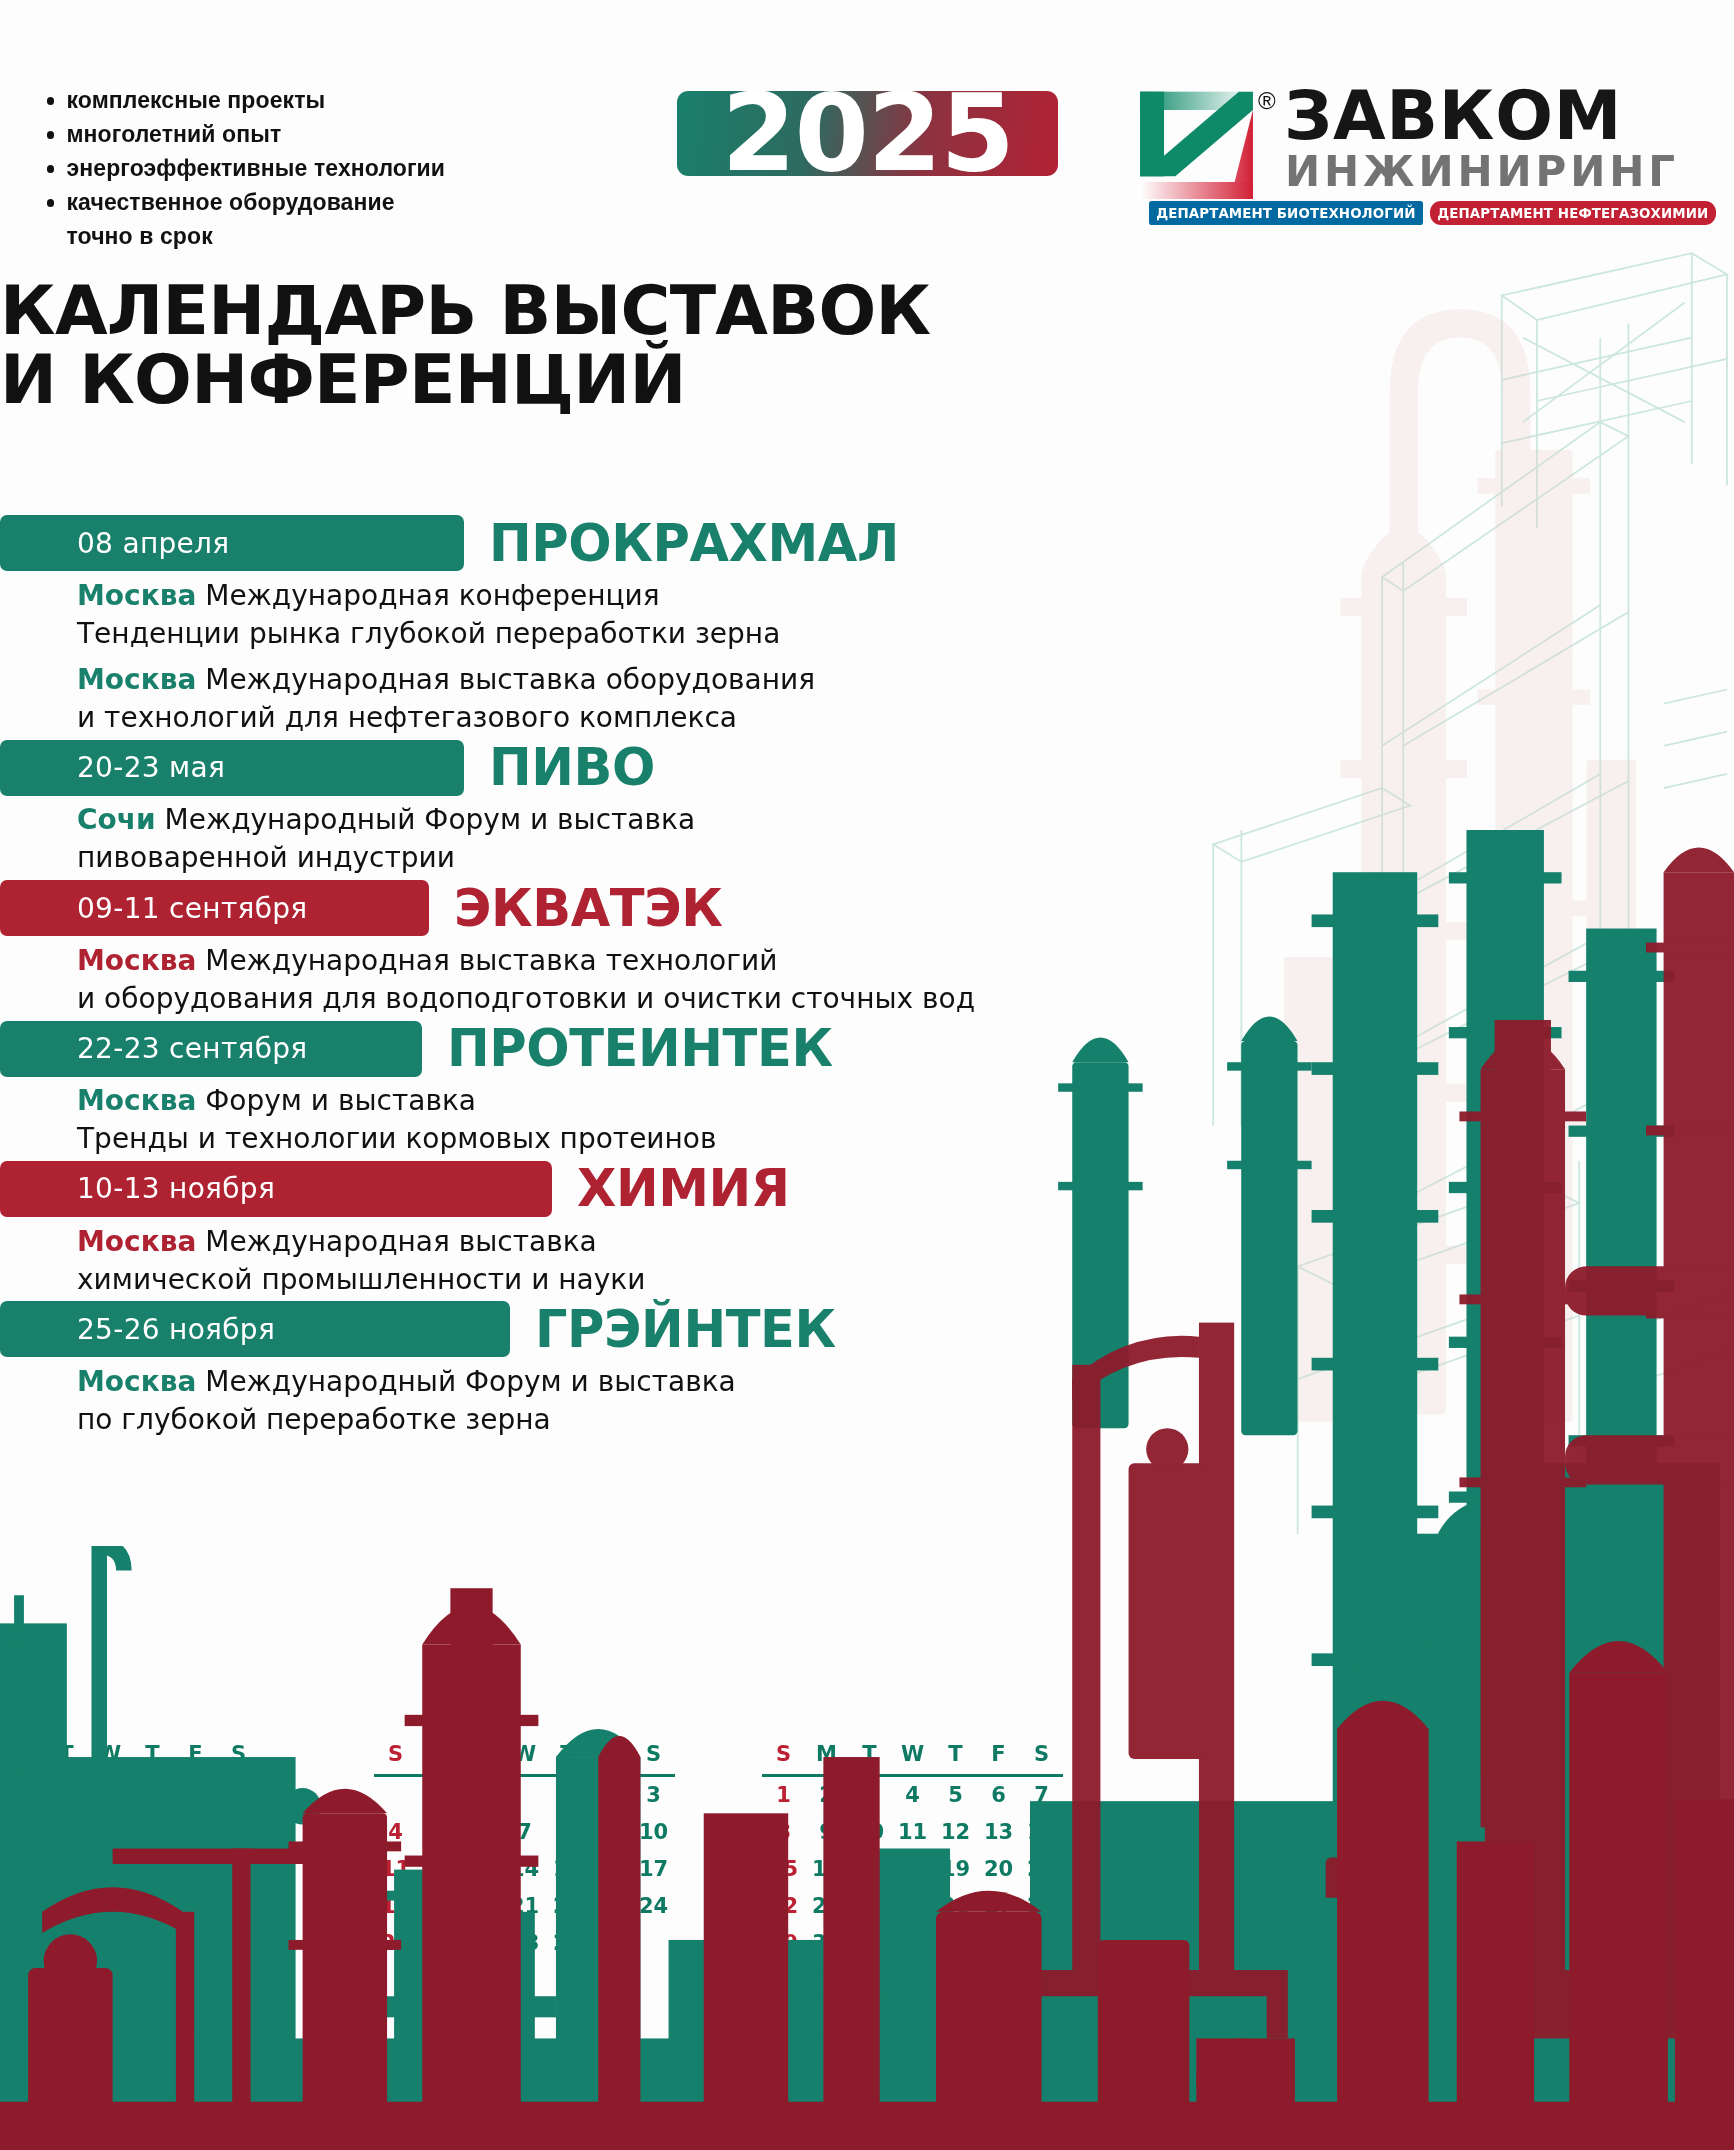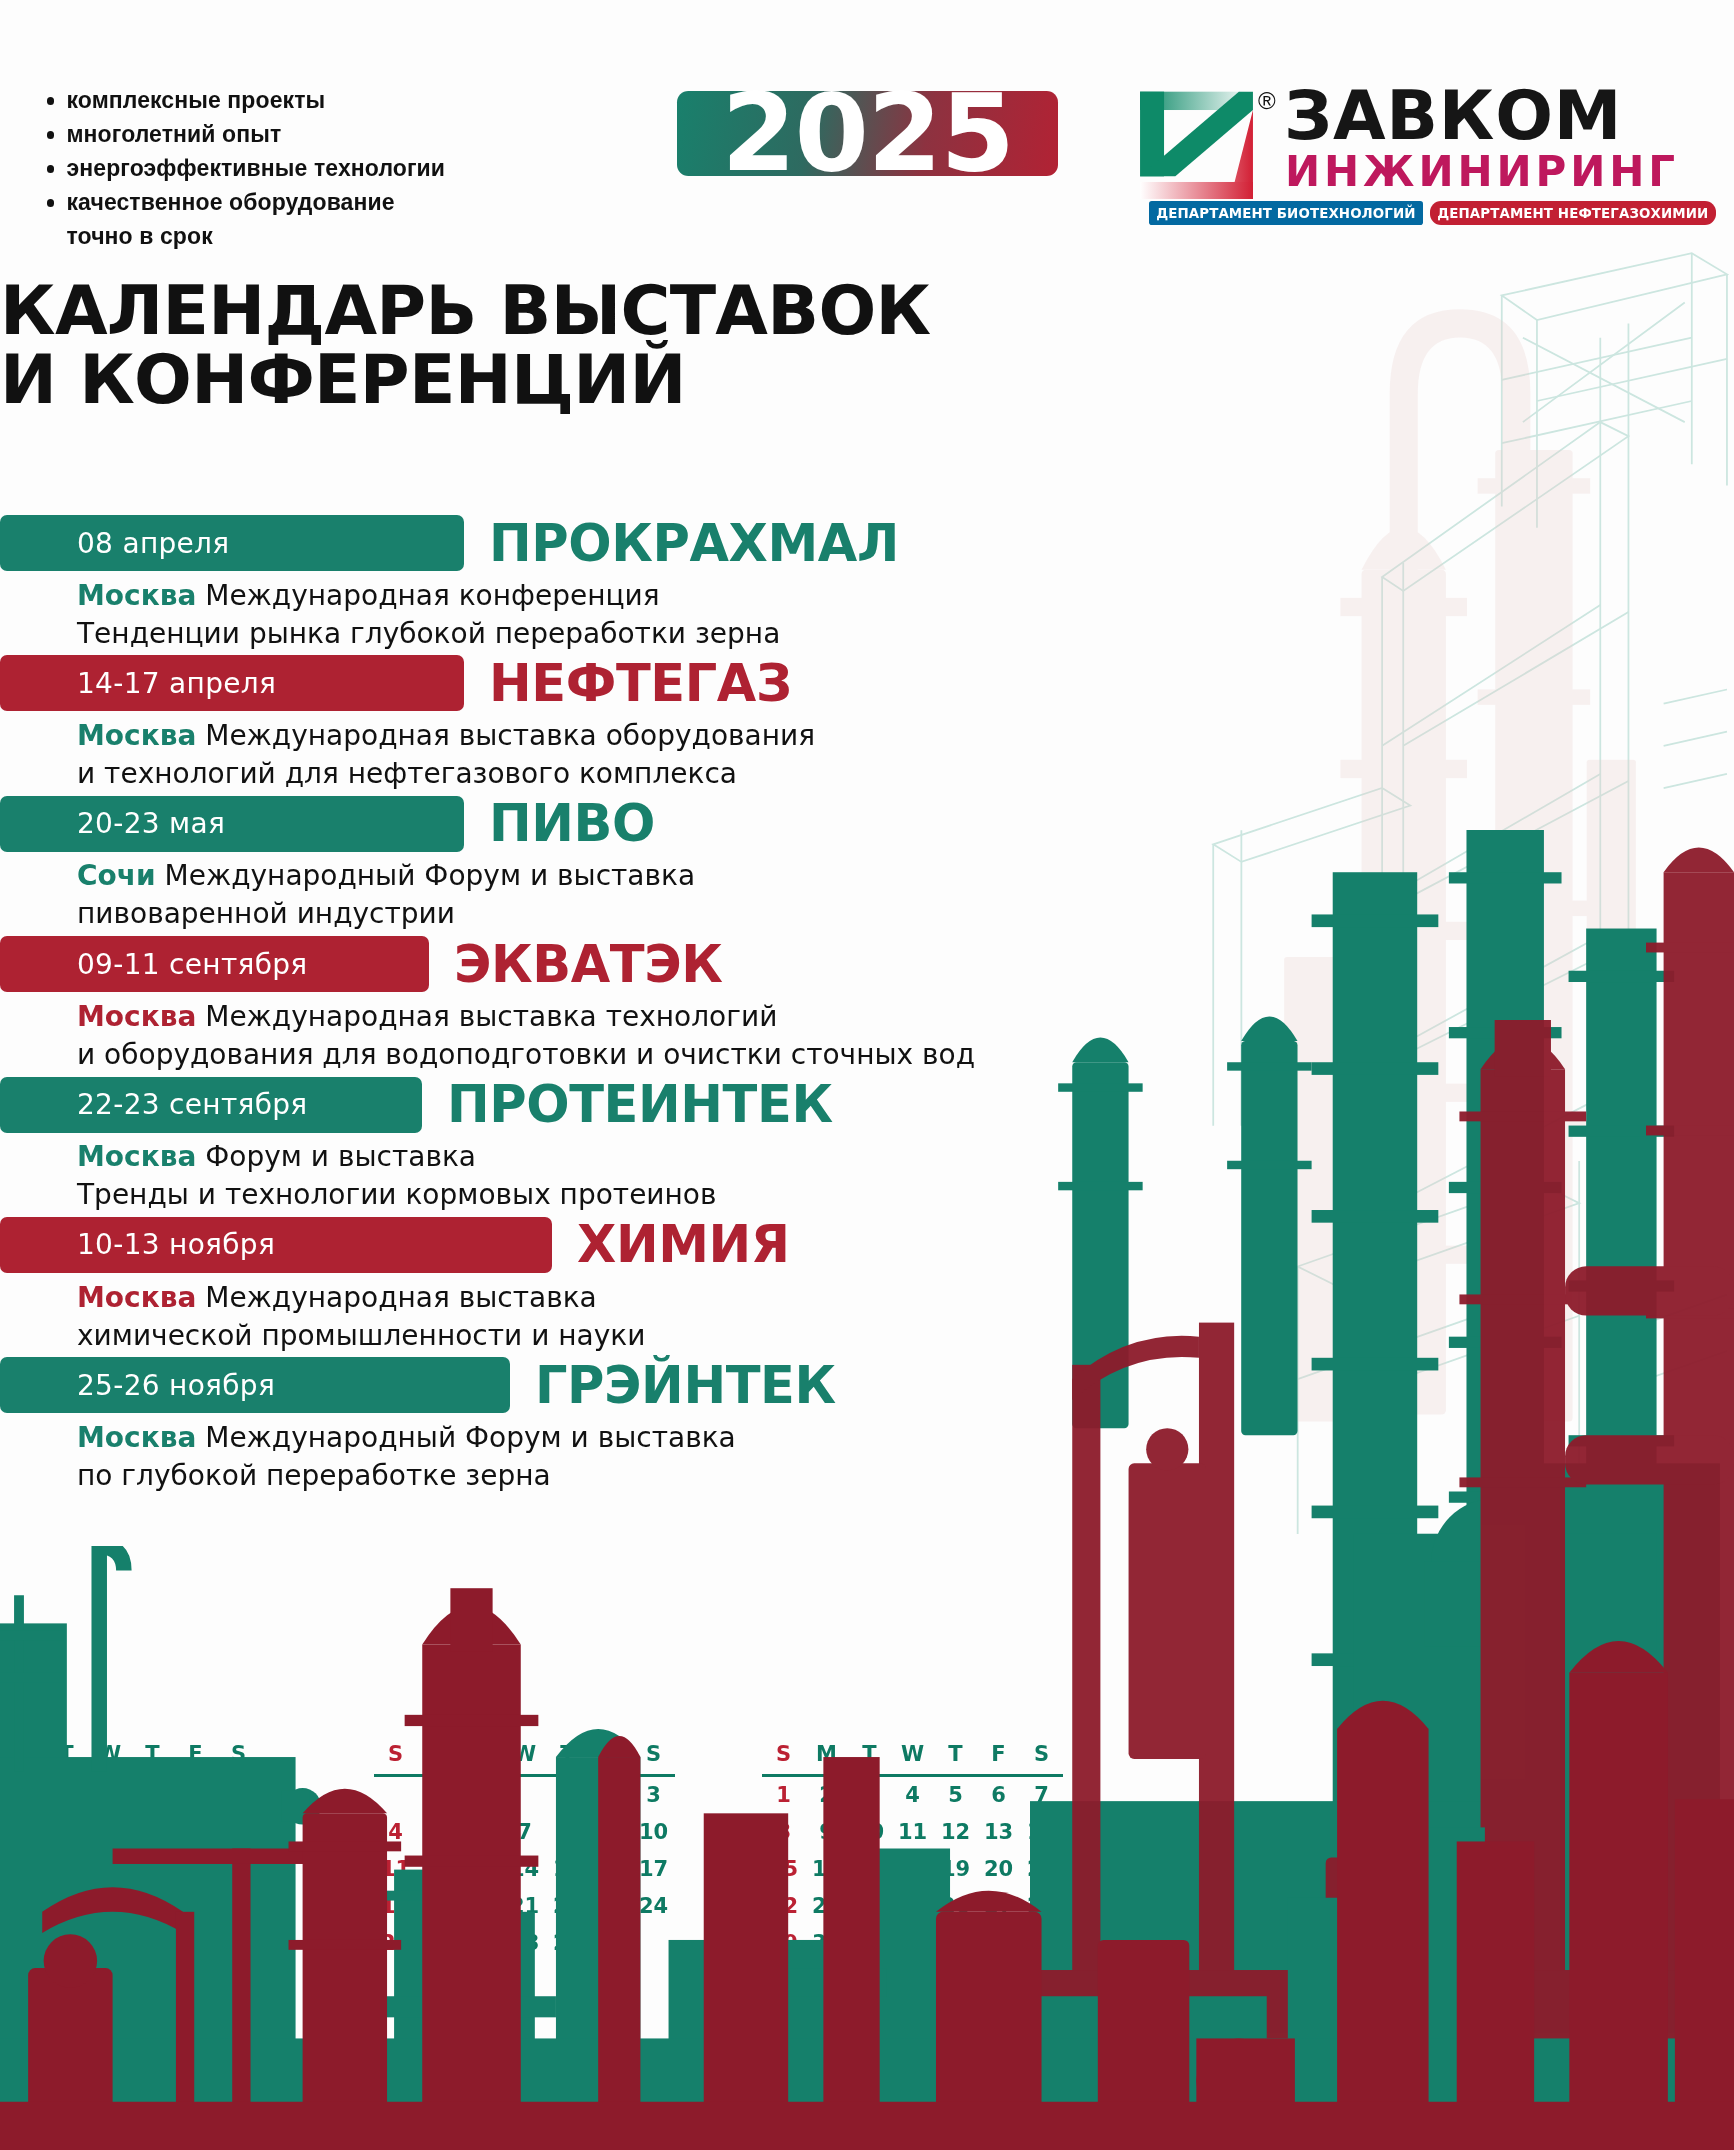--- a/index.html
+++ b/index.html
@@ -45,21 +45,21 @@
 
   
   .logo{position:absolute;left:1133px;top:83px;width:563px;height:148px;z-index:6;}
   .logo-mark{position:absolute;left:0;top:2.8px;width:127px;height:120px;}
   .logo-reg{position:absolute;left:125px;top:4.2px;font-size:24px;color:#111;font-weight:400;}
   .logo-word1{
     position:absolute;left:151px;top:-1.4px;font-size:68px;font-weight:900;color:#161616;
     letter-spacing:0.7px;line-height:1;font-family:"DejaVu Sans", sans-serif;
   }
   .logo-word2{
-    position:absolute;left:152px;top:68px;font-size:42px;font-weight:900;color:#be185d;
+    position:absolute;left:152px;top:68px;font-size:42px;font-weight:900;color:#737373;
     letter-spacing:3.9px;line-height:1;font-family:"DejaVu Sans", sans-serif;
   }
   .logo-depts{position:absolute;left:15.5px;top:118px;display:flex;gap:6.3px;}
   .dept{
     height:24px;display:flex;align-items:center;justify-content:center;
     color:#fff;font-size:13.4px;font-weight:700;letter-spacing:0.1px;border-radius:2.8px;
     padding:0 7.7px;white-space:nowrap;font-family:"DejaVu Sans", sans-serif;
   }
   .dept.green{background:#0369a1;}
   .dept.red{background:#c22033;border-radius:11px;}
@@ -219,24 +219,20 @@
   <div class="events" id="events">
       <div class="event">
         <div class="ev-head">
           <div class="ev-datebar green-bg" style="width: 464px;">08 апреля</div>
           <div class="ev-name green-tx">ПРОКРАХМАЛ</div>
         </div>
         <div class="ev-desc"><span class="ev-city green-tx">Москва</span><span> Международная конференция
 Тенденции рынка глубокой переработки зерна</span></div>
       </div>
       <div class="event">
-        <div class="ev-head">
-          <div class="ev-datebar red-bg" style="width: 464px;">14-17 апреля</div>
-          <div class="ev-name red-tx">НЕФТЕГАЗ</div>
-        </div>
         <div class="ev-desc"><span class="ev-city green-tx">Москва</span><span> Международная выставка оборудования
 и технологий для нефтегазового комплекса</span></div>
       </div>
       <div class="event">
         <div class="ev-head">
           <div class="ev-datebar green-bg" style="width: 464px;">20-23 мая</div>
           <div class="ev-name green-tx">ПИВО</div>
         </div>
         <div class="ev-desc"><span class="ev-city green-tx">Сочи</span><span> Международный Форум и выставка
 пивоваренной индустрии</span></div>

